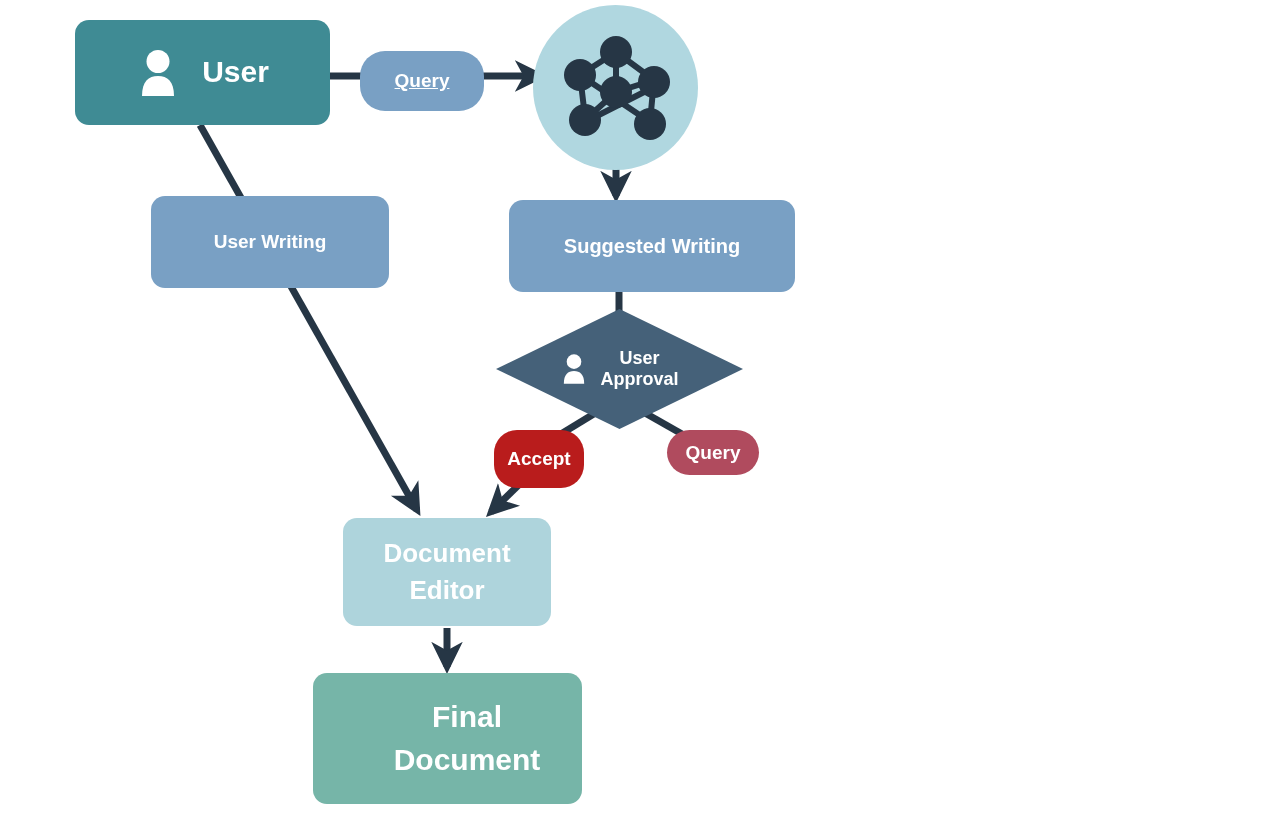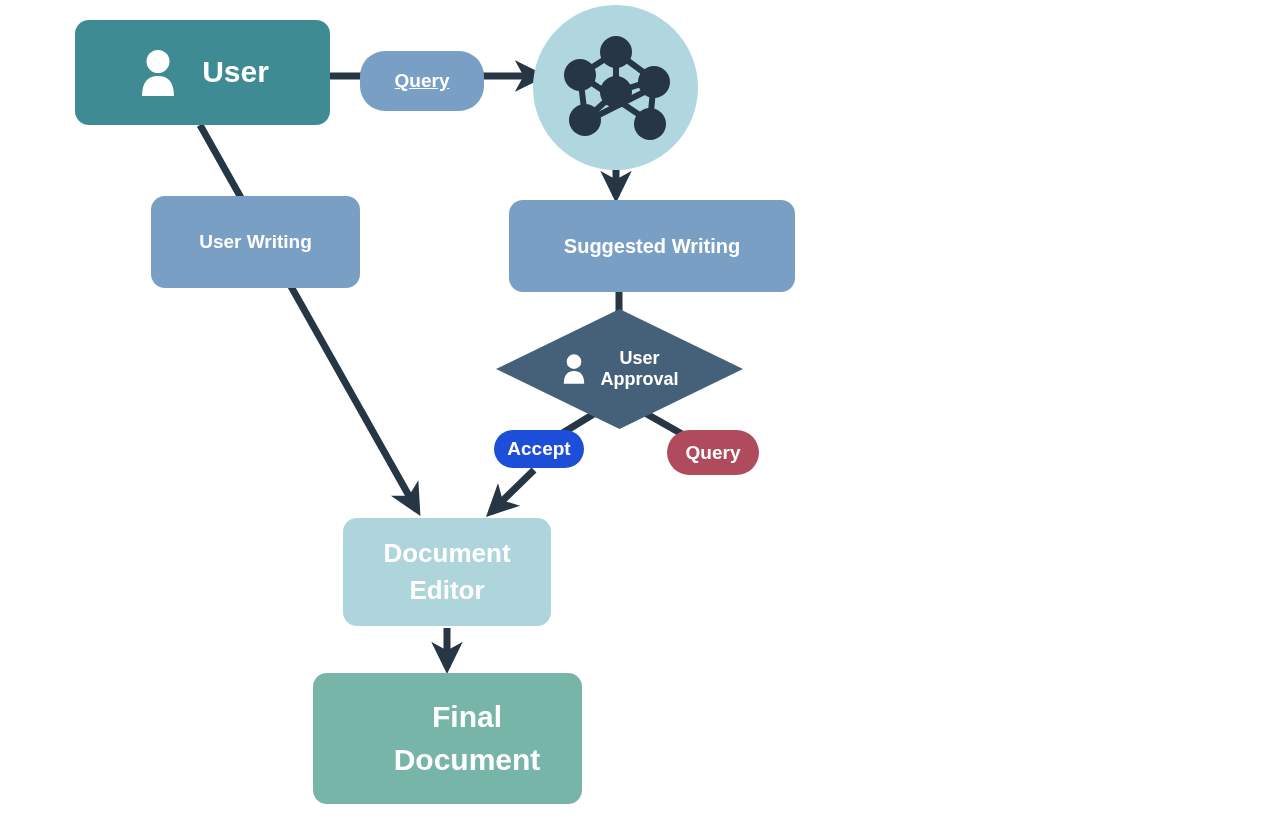--- a/index.html
+++ b/index.html
@@ -63,21 +63,21 @@
     height: 60px;
     background: #79a0c4;
     border-radius: 25px;
     font-size: 19px;
     text-decoration: underline;
   }
   
   #node-user-writing {
     left: 151px;
     top: 196px;
-    width: 209px;
+    width: 238px;
     height: 92px;
     background: #79a0c4;
     border-radius: 14px;
     font-size: 19px;
   }
   
   #node-suggested-writing {
     left: 473px;
     top: 200px;
     width: 286px;
@@ -112,22 +112,22 @@
     gap: 12px;
     width: 100%;
     height: 100%;
     font-size: 18px;
   }
   
   #label-accept {
     left: 494px;
     top: 430px;
     width: 90px;
-    height: 38px;
-    background: #1d4ed8;
+    height: 58px;
+    background: #b91c1c;
     border-radius: 23px;
     font-size: 19px;
   }
   #label-deny {
     left: 667px;
     top: 430px;
     width: 92px;
     height: 45px;
     background: #b04b5e;
     border-radius: 23px;

